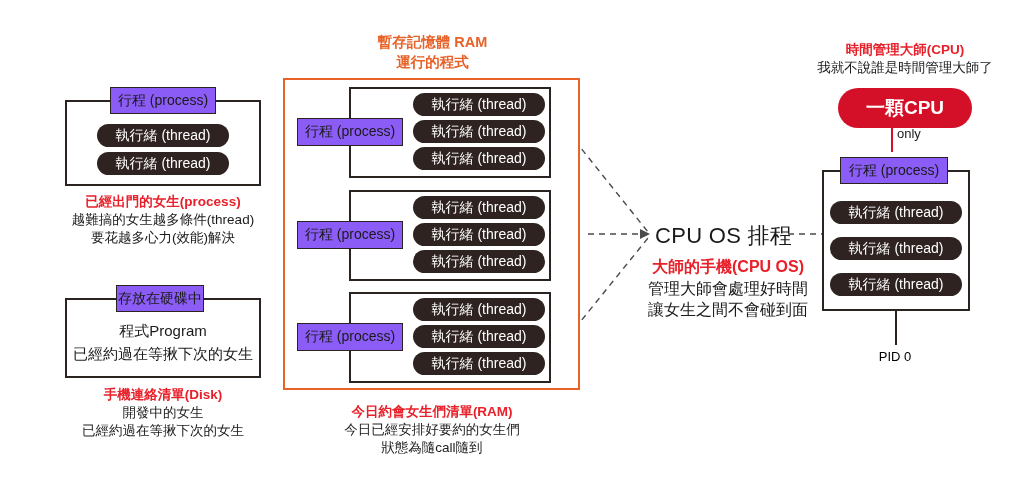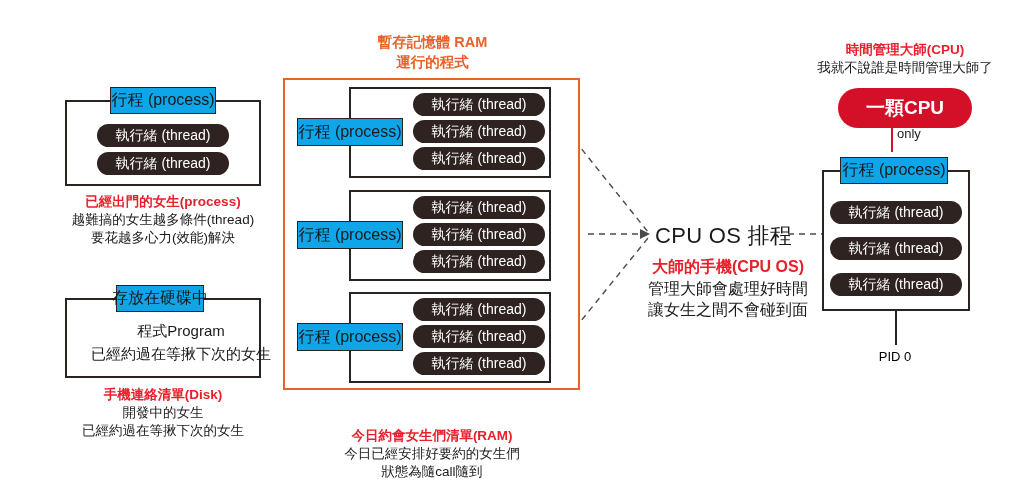--- a/index.html
+++ b/index.html
@@ -38,22 +38,22 @@
   .proc-box {
     box-sizing: border-box;
     border: 2px solid #2b2320;
     background: #ffffff;
   }
 
   
   .label-chip {
     box-sizing: border-box;
     border: 1.5px solid #2b2320;
-    background: #0ea5e9;
-    font-size: 16px;
+    background: #8b5cf6;
+    font-size: 14px;
     color: #1a1a1a;
     display: flex;
     align-items: center;
     justify-content: center;
     white-space: nowrap;
     padding: 3px 9px;
     z-index: 5;
   }
 
   
@@ -155,21 +155,21 @@
   <div class="abs caption" style="left:28px; top:193px; width:270px;text-align:center;">
     <span class="caption-line hl">已經出門的女生(process)</span>
     <span class="caption-line">越難搞的女生越多條件(thread)</span>
     <span class="caption-line">要花越多心力(效能)解決</span>
   </div>
 
   <div class="abs proc-box" style="left:65px; top:298px; width:196px; height:80px;"></div>
 
   <div class="abs label-chip" style="left:116px; top:285px; width:88px; height:27px;">存放在硬碟中</div>
 
-  <div class="abs" style="left:65px; top:320px; width:232px; text-align:center; font-size:15px; line-height:1.5;">
+  <div class="abs" style="left:65px; top:320px; width:196px; text-align:center; font-size:15px; line-height:1.5;">
     <div>程式Program</div>
     <div>已經約過在等揪下次的女生</div>
   </div>
 
   <div class="abs caption" style="left:28px; top:386px; width:270px;">
     <span class="caption-line hl">手機連絡清單(Disk)</span>
     <span class="caption-line">開發中的女生</span>
     <span class="caption-line">已經約過在等揪下次的女生</span>
   </div>
 
@@ -191,21 +191,21 @@
   <div class="abs thread" style="left:413px; top:196px; width:132px;">執行緒 (thread)</div>
   <div class="abs thread" style="left:413px; top:223px; width:132px;">執行緒 (thread)</div>
   <div class="abs thread" style="left:413px; top:250px; width:132px;">執行緒 (thread)</div>
 
   <div class="abs proc-box" style="left:349px; top:292px; width:202px; height:91px;"></div>
   <div class="abs label-chip" style="left:297px; top:323px; width:106px; height:28px;">行程 (process)</div>
   <div class="abs thread" style="left:413px; top:298px; width:132px;">執行緒 (thread)</div>
   <div class="abs thread" style="left:413px; top:325px; width:132px;">執行緒 (thread)</div>
   <div class="abs thread" style="left:413px; top:352px; width:132px;">執行緒 (thread)</div>
 
-  <div class="abs caption" style="left:297px; top:403px; width:270px;margin-top:24px;">
+  <div class="abs caption" style="left:297px; top:403px; width:270px;">
     <span class="caption-line hl">今日約會女生們清單(RAM)</span>
     <span class="caption-line">今日已經安排好要約的女生們</span>
     <span class="caption-line">狀態為隨call隨到</span>
   </div>
 
   <div class="abs sched-title" style="left:655px; top:221px;">CPU OS 排程</div>
 
   <div class="abs caption" style="left:638px; top:256px; width:180px; font-size:16px;">
     <span class="caption-line hl">大師的手機(CPU OS)</span>
     <span class="caption-line">管理大師會處理好時間</span>

